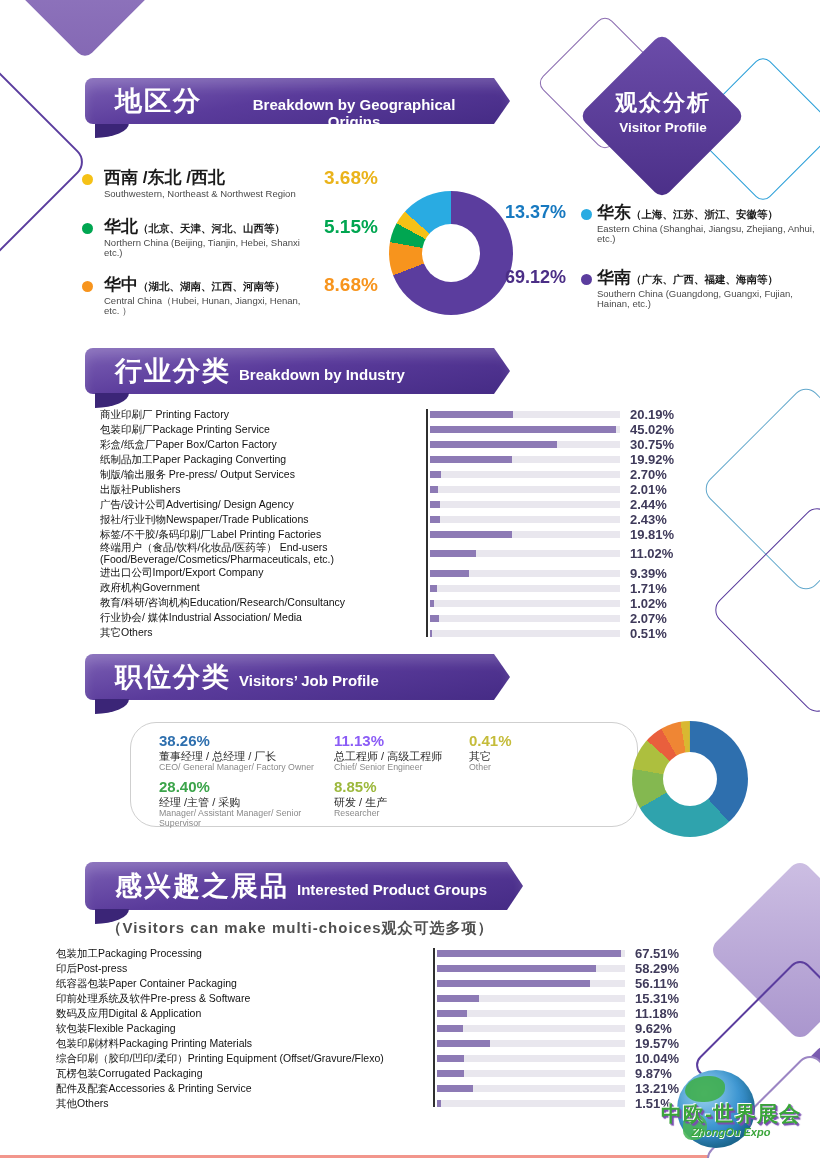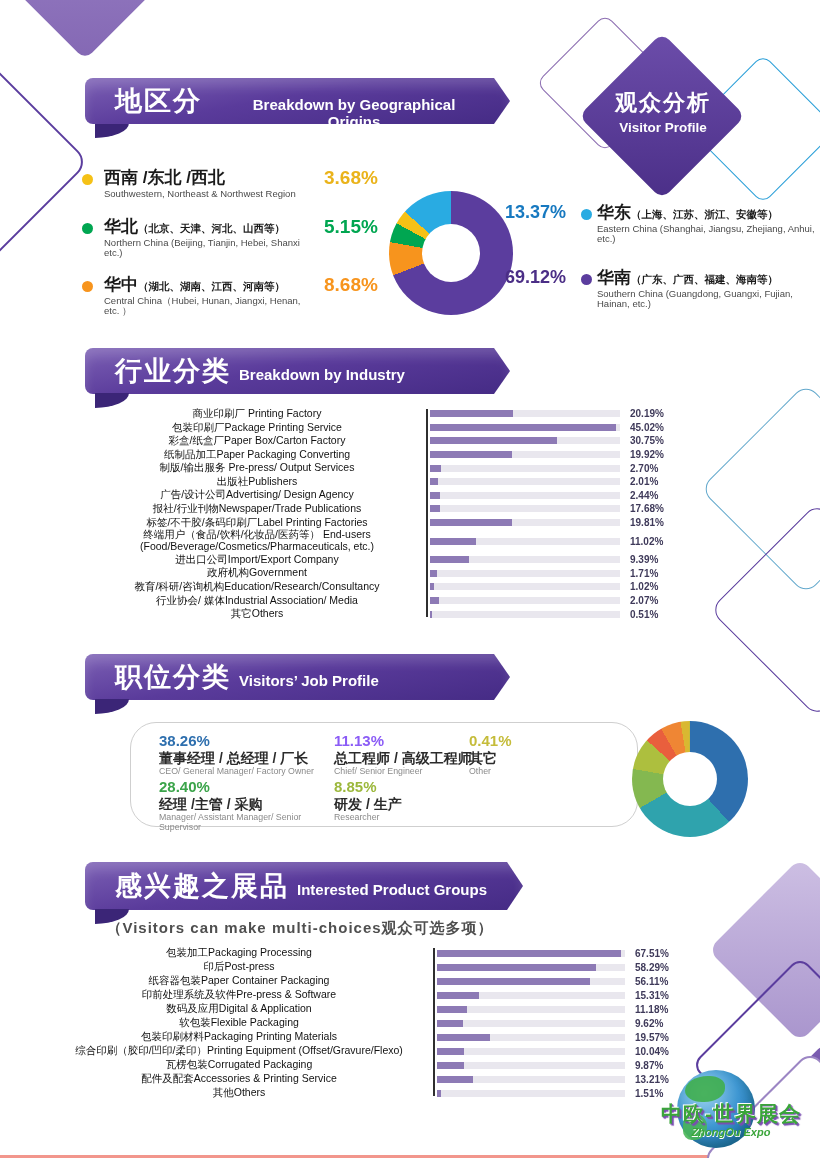--- a/index.html
+++ b/index.html
@@ -41,44 +41,44 @@
   #geo-legend-right .gtext{left:92px;width:230px;}
   #geo-legend-right .gitem:nth-child(1){top:3px;}
   #geo-legend-right .gitem:nth-child(2){top:68px;}
   
   .donut{position:absolute;border-radius:50%;}
   .donut .hole{position:absolute;background:#fff;border-radius:50%;
                left:50%;top:50%;transform:translate(-50%,-50%);}
   
   .barchart{position:absolute;}
   .brow{display:flex;align-items:center;}
-  .blabel{text-align:center;padding-right:8px;font-size:10.5px;line-height:1.12;color:#111;box-sizing:border-box;}
+  .blabel{text-align:left;padding-right:8px;font-size:10.5px;line-height:1.12;color:#111;box-sizing:border-box;}
   .btrack{height:7px;position:relative;flex:none;}
   .bfill{position:absolute;left:0;top:0;bottom:0;}
-  .bpct{margin-left:10px;font-size:10px;font-weight:600;color:#3f3a5a;white-space:nowrap;}
+  .bpct{margin-left:10px;font-size:13px;font-weight:600;color:#3f3a5a;white-space:nowrap;}
   #industry-chart .blabel{flex:0 0 322px;}
   #industry-chart .btrack{width:190px;margin-left:8px;}
   #industry-chart .brow{min-height:13.6px;}
   #industry-chart::before{content:'';position:absolute;left:326px;top:2px;bottom:4px;width:1.5px;background:#2f2f2f;}
   #product-chart .blabel{flex:0 0 374px;}
   #product-chart .btrack{width:188px;margin-left:7px;}
   #product-chart .brow{min-height:14px;}
   #product-chart::before{content:'';position:absolute;left:377px;top:2px;bottom:4px;width:1.5px;background:#2f2f2f;}
   
   #job-panel{position:absolute;left:130px;top:722px;width:508px;height:105px;
              border:1.5px solid #cfcfcf;border-radius:26px;background:#fff;
              display:flex;box-sizing:border-box;padding:10px 0 0 28px;}
   .jcol{display:flex;flex-direction:column;}
   .jcol:nth-child(1){width:175px;}
   .jcol:nth-child(2){width:135px;}
   .jcol:nth-child(3){width:82px;}
   .jcol:nth-child(4){width:100px;}
   .jstat{height:46px;}
   .jpct{font-size:15px;font-weight:bold;line-height:1.1;}
-  .jzh{font-size:14px;font-weight:bold;color:#2b2b2b;line-height:1.15;white-space:nowrap;}
+  .jzh{font-size:11px;font-weight:normal;color:#2b2b2b;line-height:1.15;white-space:nowrap;}
   .jen{font-size:8.8px;color:#8a8a8a;line-height:1.15;}
   
   .badge-text{position:absolute;left:600px;top:88px;width:126px;text-align:center;z-index:4;}
   .badge-zh{font-size:22px;font-weight:bold;color:#fff;letter-spacing:2px;}
   .badge-en{font-size:13.5px;font-weight:bold;color:#fff;margin-top:2px;}
   
   #note{position:absolute;left:85px;top:919px;width:430px;text-align:center;
         font-size:15px;font-weight:bold;color:#4f4f4f;letter-spacing:1px;}
   
   #logo{position:absolute;left:645px;top:1070px;width:172px;height:84px;z-index:6;}
@@ -226,21 +226,21 @@
         <div class="btrack" style="background: rgb(233, 231, 238);">
           <div class="bfill" style="width: 5.30435%; background: rgb(141, 122, 181);"></div>
         </div>
         <div class="bpct">2.44%</div>
       </div>
       <div class="brow">
         <div class="blabel">报社/行业刊物Newspaper/Trade Publications</div>
         <div class="btrack" style="background: rgb(233, 231, 238);">
           <div class="bfill" style="width: 5.28261%; background: rgb(141, 122, 181);"></div>
         </div>
-        <div class="bpct">17.68%</div>
+        <div class="bpct">2.43%</div>
       </div>
       <div class="brow">
         <div class="blabel">标签/不干胶/条码印刷厂Label Printing Factories</div>
         <div class="btrack" style="background: rgb(233, 231, 238);">
           <div class="bfill" style="width: 43.0652%; background: rgb(141, 122, 181);"></div>
         </div>
         <div class="bpct">19.81%</div>
       </div>
       <div class="brow">
         <div class="blabel">终端用户（食品/饮料/化妆品/医药等） End-users (Food/Beverage/Cosmetics/Pharmaceuticals, etc.)</div>

